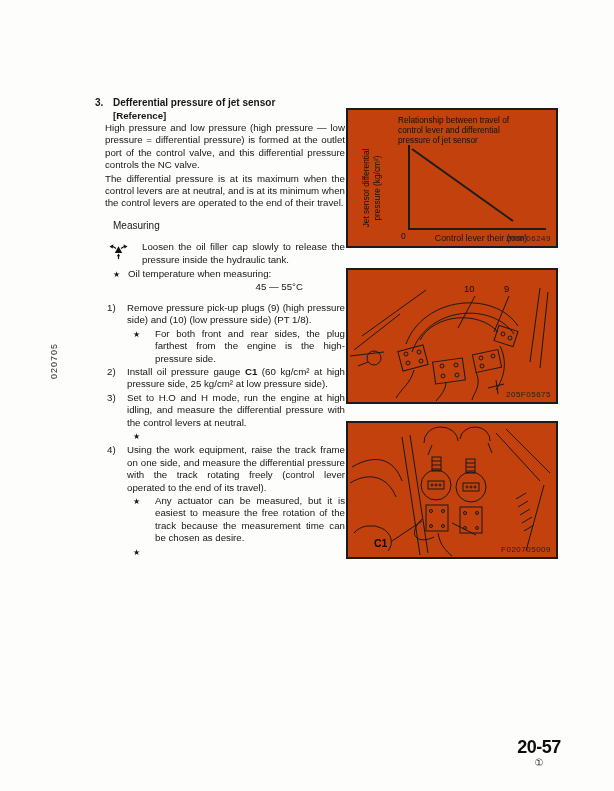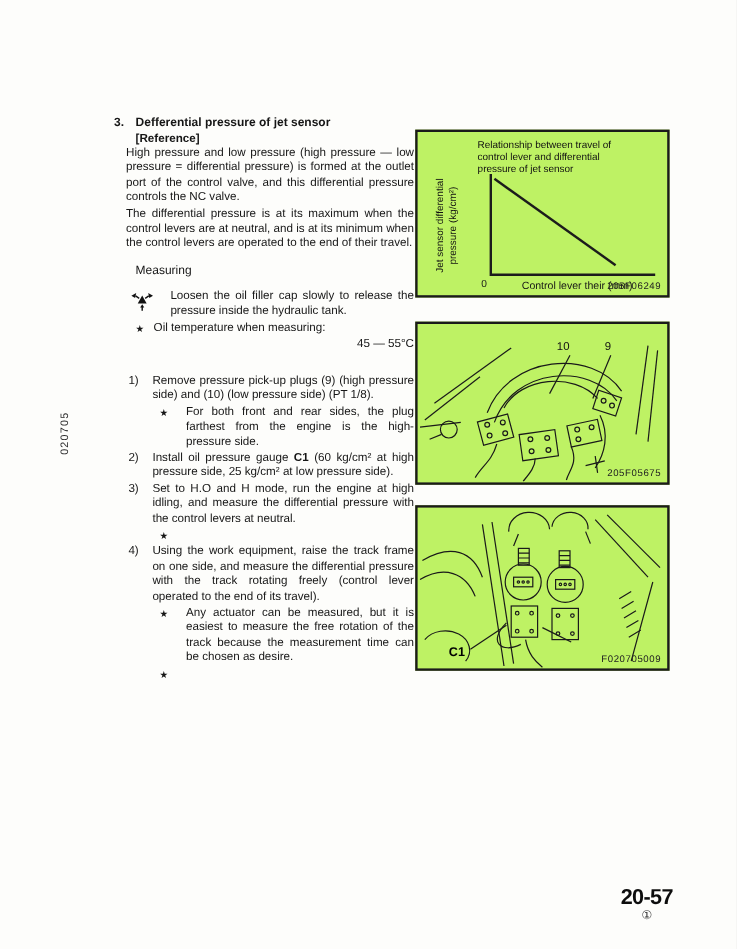--- a/index.html
+++ b/index.html
@@ -23,32 +23,32 @@
   .sec-head .num{width:18px; flex:none;}
   .indent{margin-left:18px;}
   .ref{font-weight:bold; line-height:13px;}
   .para{margin:0 0 1px 10px;}
   .h-measuring{font-weight:normal; font-size:10px; margin:10px 0 9px 18px;}
   .caution-row{display:flex; margin:0 0 2px 13px;}
   .cicon{flex:none; width:24px; margin-right:10px; padding-top:1px;}
   .ctext{flex:1;}
   .star-row{display:flex; margin:1px 0 0 18px;}
   .star{flex:none; width:15px; font-size:8px; padding-top:1px;}
-  .temp-value{text-align:right; margin-bottom:18px;}
+  .temp-value{text-align:right; padding-right:42px; margin-bottom:8px;}
   .step{display:flex; margin:1px 0 0 12px;}
   .snum{flex:none; width:20px;}
   .stext{flex:1;}
   .note{display:flex; margin:1px 0 0 38px;}
   .note .star{width:22px;}
   .ntext{flex:1;}
   b{font-weight:bold;}
   
   .figbox{
     position:absolute; left:346px; width:212px; border:2px solid #1b1b1b;
-    background:#bef264; box-sizing:border-box;
+    background:#c2410c; box-sizing:border-box;
   }
   #fig-graph{top:108px; height:140px;}
   #fig-plugs{top:268px; height:136px;}
   #fig-gauges{top:421px; height:138px;}
   .fig-code{
     position:absolute; right:5px; bottom:3px; font-size:8px; letter-spacing:.5px;
     color:#222;
   }
   .g-title{
     position:absolute; left:50px; top:5px; width:158px;

